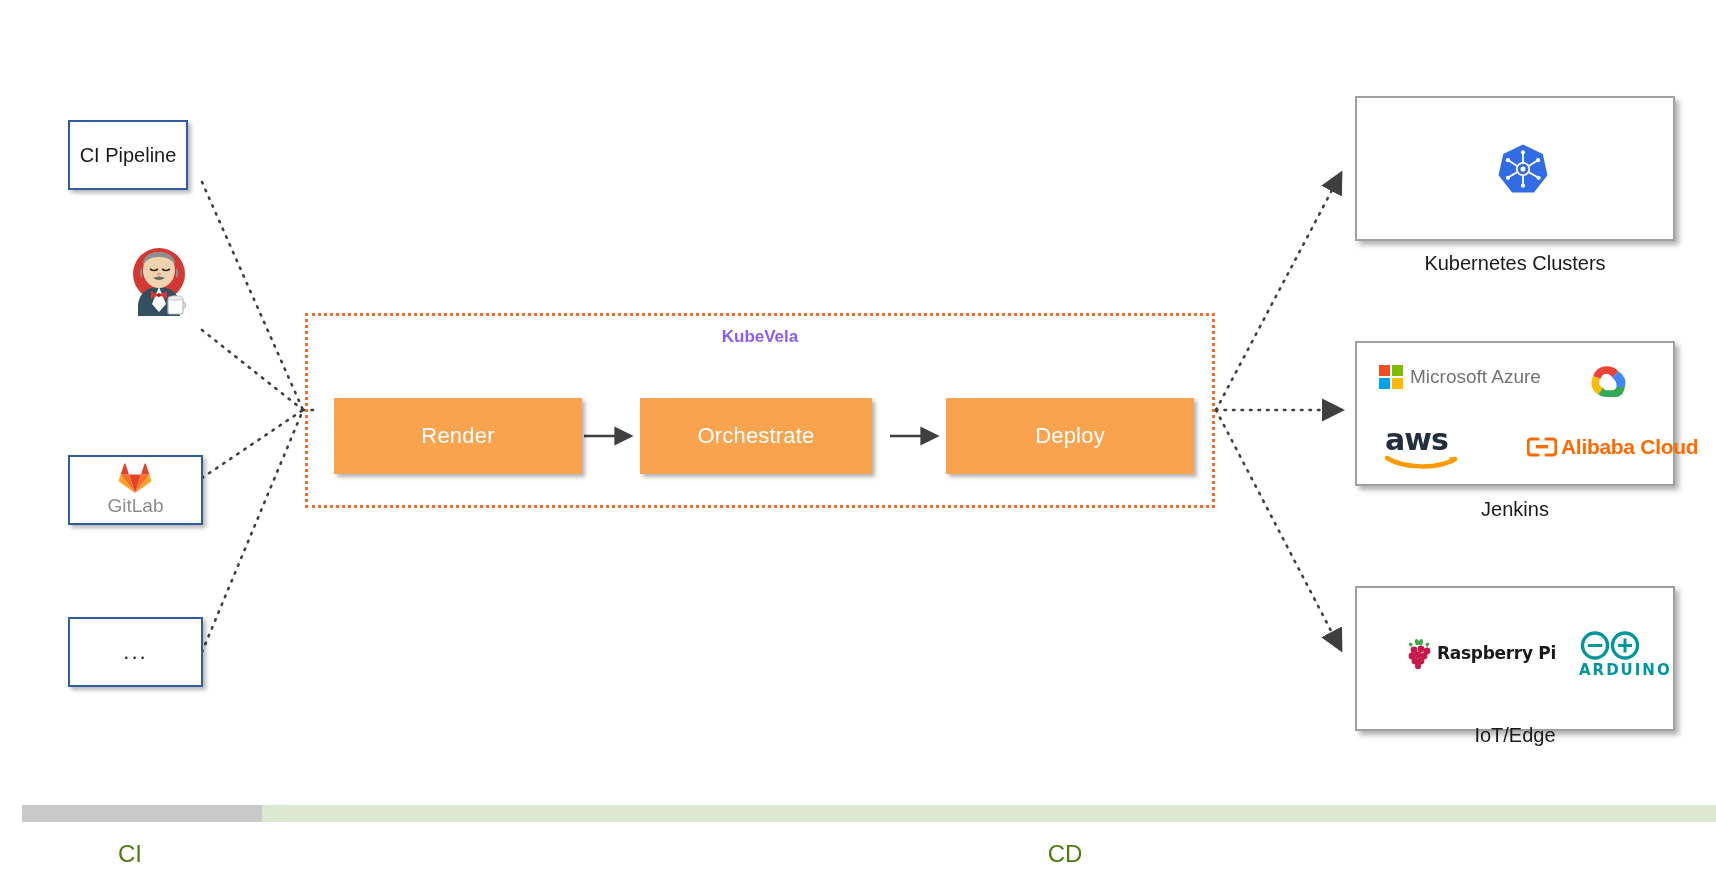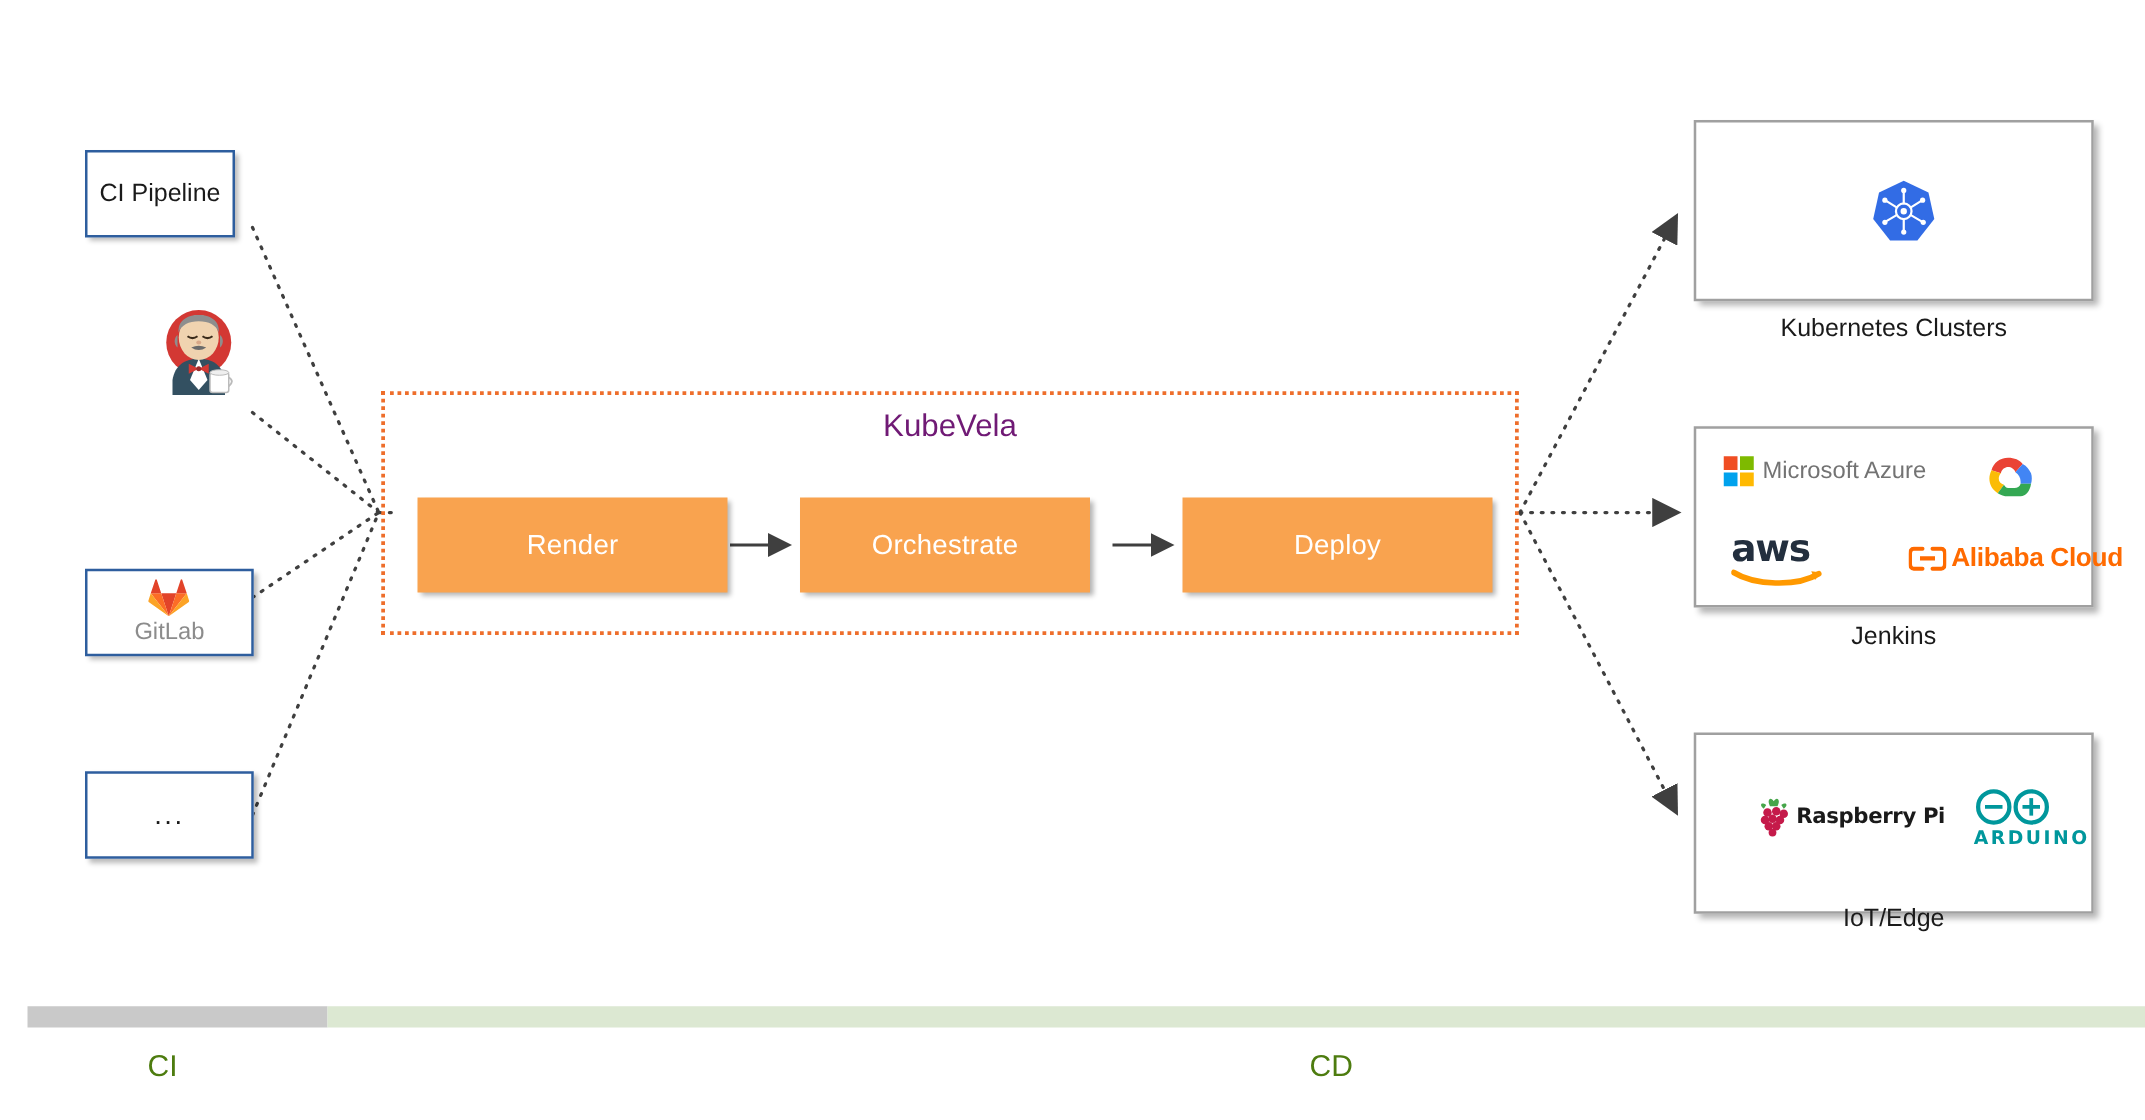--- a/index.html
+++ b/index.html
@@ -63,23 +63,23 @@
     height: 195px;
     border: 3px dotted #EE6E2B;
     box-sizing: border-box;
   }
   #kubevela-title {
     position: absolute;
     left: 305px;
     top: 327px;
     width: 910px;
     text-align: center;
-    font-size: 25px;
-    font-weight: normal;
-    color: #701a75;
+    font-size: 17px;
+    font-weight: bold;
+    color: #8b5cf6;
   }
 
   
   .stage-box {
     position: absolute;
     top: 398px;
     height: 76px;
     background: #F9A košer;
     background: #F9A košer;
     display: flex;

